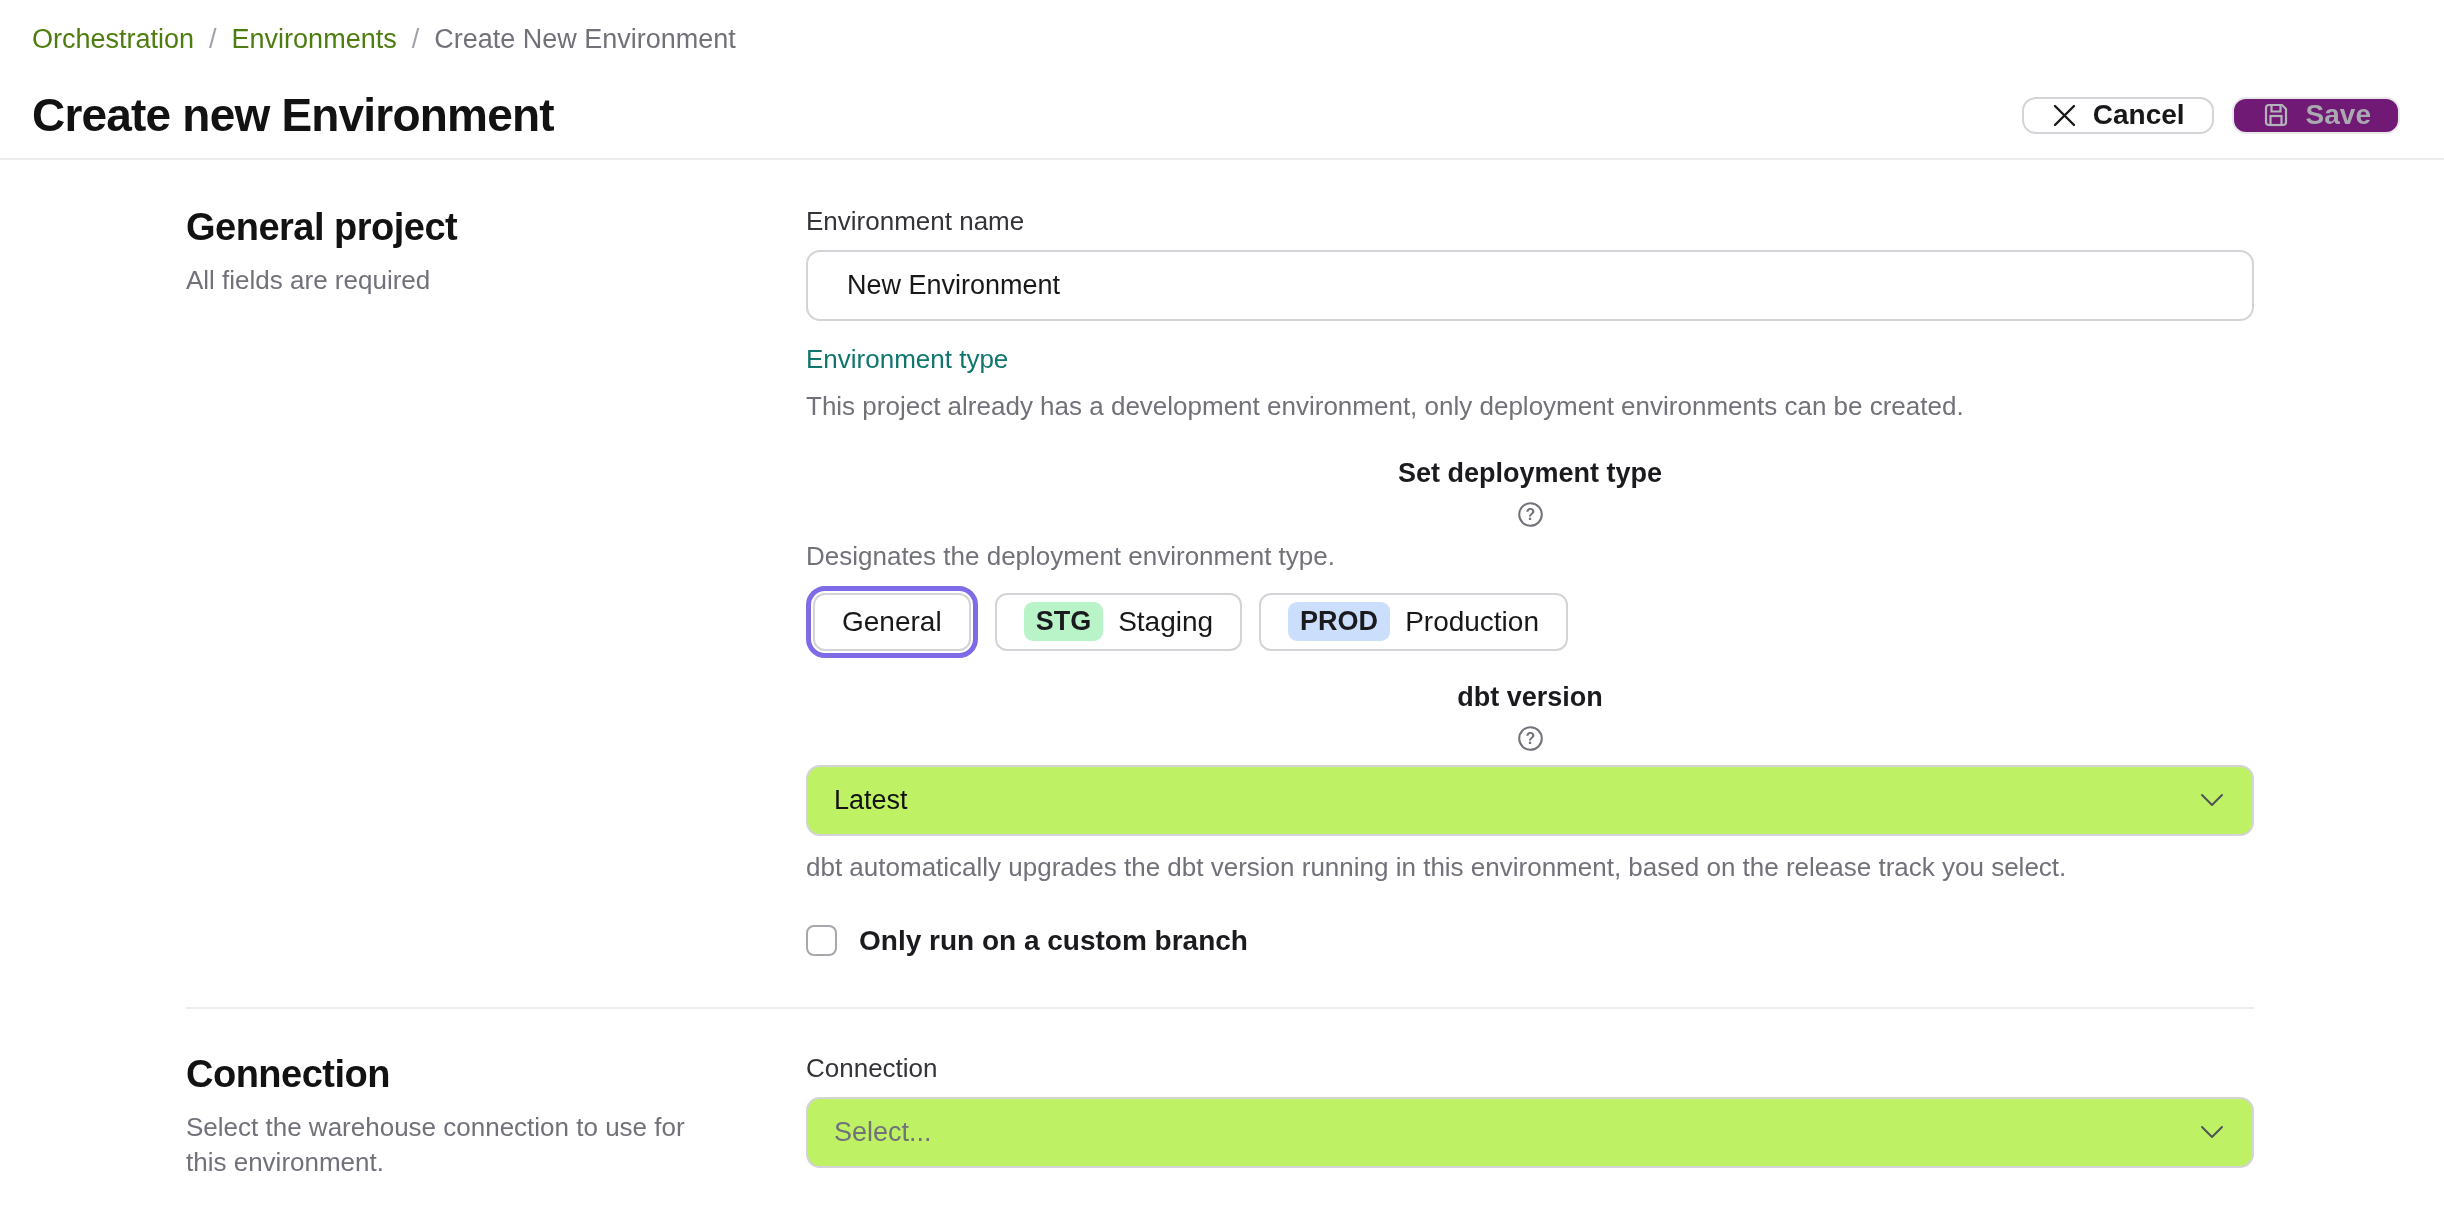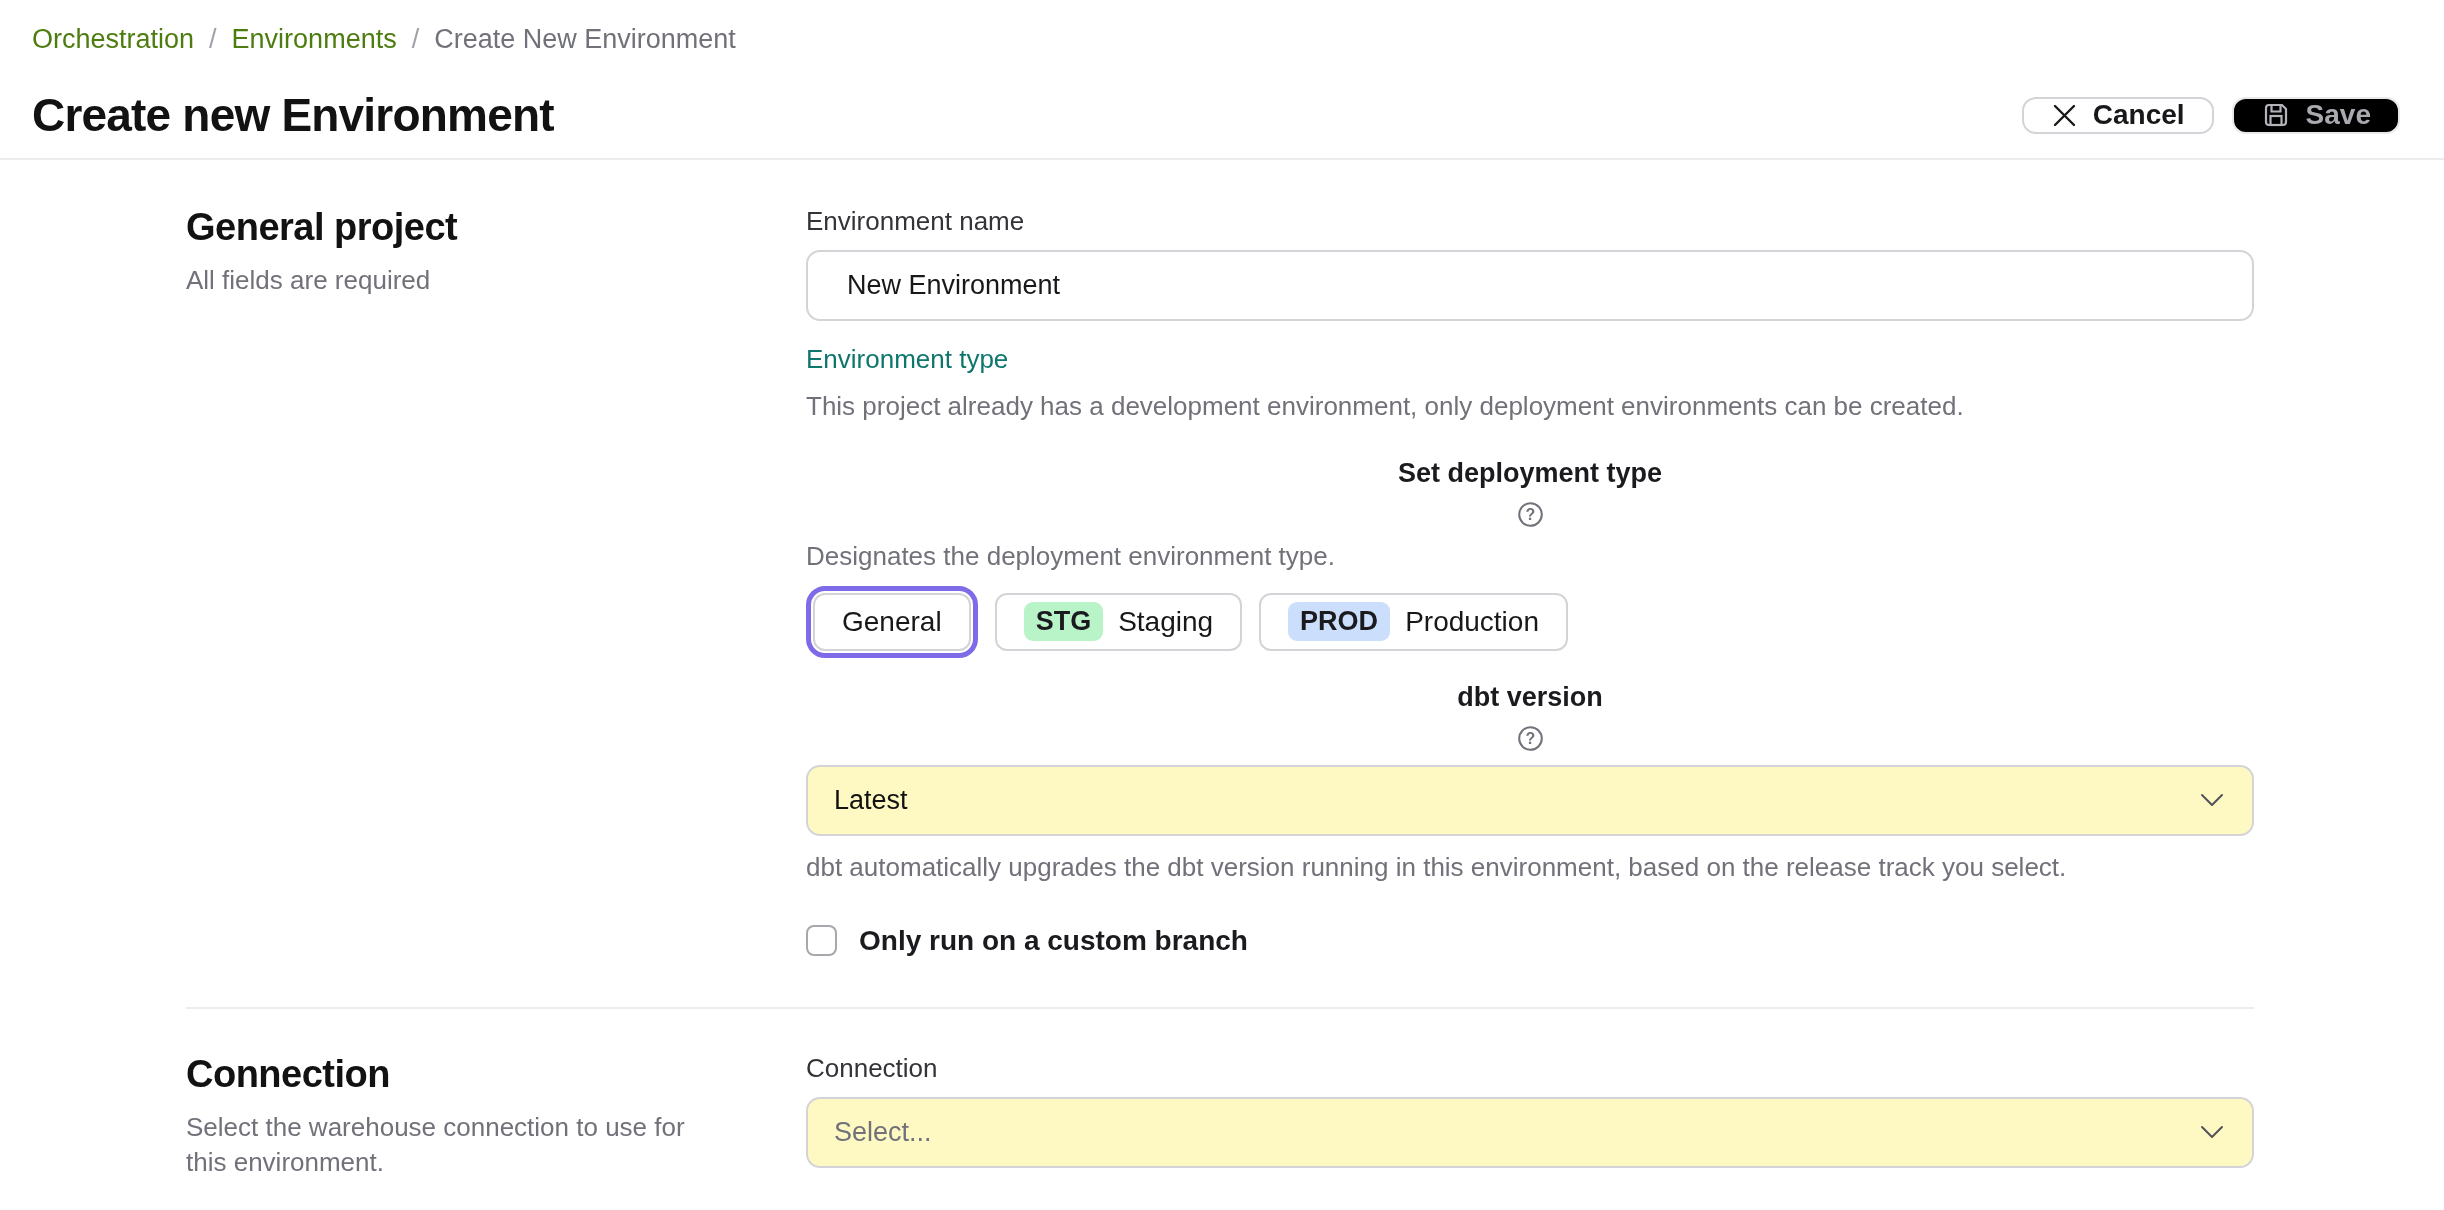--- a/index.html
+++ b/index.html
@@ -17,41 +17,41 @@
   .breadcrumb { display:flex; align-items:center; gap:15px; font-size:27px; line-height:30px; }
   .crumb-link { color:#4d7c0f; cursor:pointer; }
   .crumb-sep { color:#a1a1aa; }
   .crumb-current { color:#71717a; }
   .header-row { display:flex; align-items:center; justify-content:space-between; margin-top:34px; }
   .page-title { font-size:46px; font-weight:700; letter-spacing:-0.8px; color:#121212; }
   .header-actions { display:flex; align-items:center; gap:18px; }
   .btn { display:inline-flex; align-items:center; gap:15px; height:37px; padding:0 27px;
          border-radius:14px; font-size:28px; font-weight:700; font-family:inherit; cursor:pointer; }
   .btn-cancel { background:#ffffff; border:2px solid #d4d4d8; color:#18181b; }
-  .btn-save { background:#000000; border:2px solid #e9e9eb; color:#a9a9b0; cursor:default; }
+  .btn-save { background:#701a75; border:2px solid #e9e9eb; color:#a9a9b0; cursor:default; }
 
   
   .section { display:grid; grid-template-columns:620px 1fr; padding:0 190px 0 186px; }
   .section-1 { margin-top:46px; }
   .section-2 { margin-top:44px; }
   .section-head h2 { margin:0 0 14px 0; font-size:38px; font-weight:700; letter-spacing:-0.5px; color:#121212; }
   .section-sub { font-size:26px; color:#71717a; line-height:1.38; max-width:545px; }
 
   .section-divider { border:none; border-top:2px solid #ececec; margin:50px 190px 0 186px; }
 
   
   .field-label { font-size:26px; color:#33333a; margin-bottom:13px; display:flex; align-items:center; gap:12px; }
   .field-label.bold { font-weight:700; color:#1b1b1f; font-size:27px;flex-direction:column; }
   .field-label.disabled { color:#0f766e; }
   .text-input {
     width:100%; height:71px; border:2px solid #d4d4d8; border-radius:14px;
     font-size:27px; color:#18181b; padding:0 39px; font-family:inherit; background:#fff; outline:none;
   }
   .select {
-    width:100%; height:71px; border:2px solid #d4d4d8; border-radius:14px; background:#fef9c3;
+    width:100%; height:71px; border:2px solid #d4d4d8; border-radius:14px; background:#bef264;
     display:flex; align-items:center; justify-content:space-between; padding:0 28px 0 26px; cursor:pointer;
   }
   .select .select-value { font-size:27px; color:#121212; }
   .select.disabled { background:#f4f4f5; cursor:default; }
   .select .placeholder { color:#71717a; }
   .help-text { font-size:26px; color:#71717a; margin-top:15px; line-height:1.3; }
 
   .row-gap-sm { margin-top:23px; }
 
   

